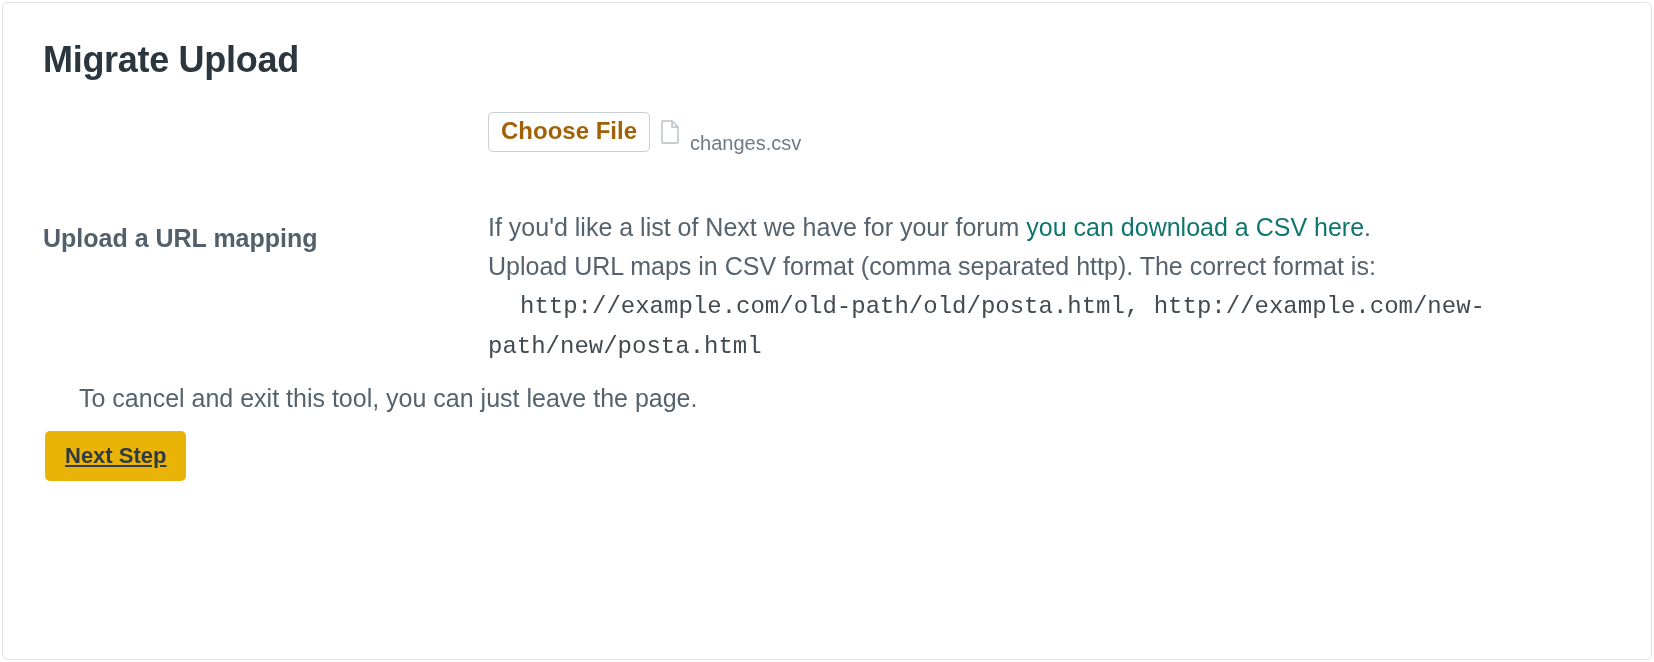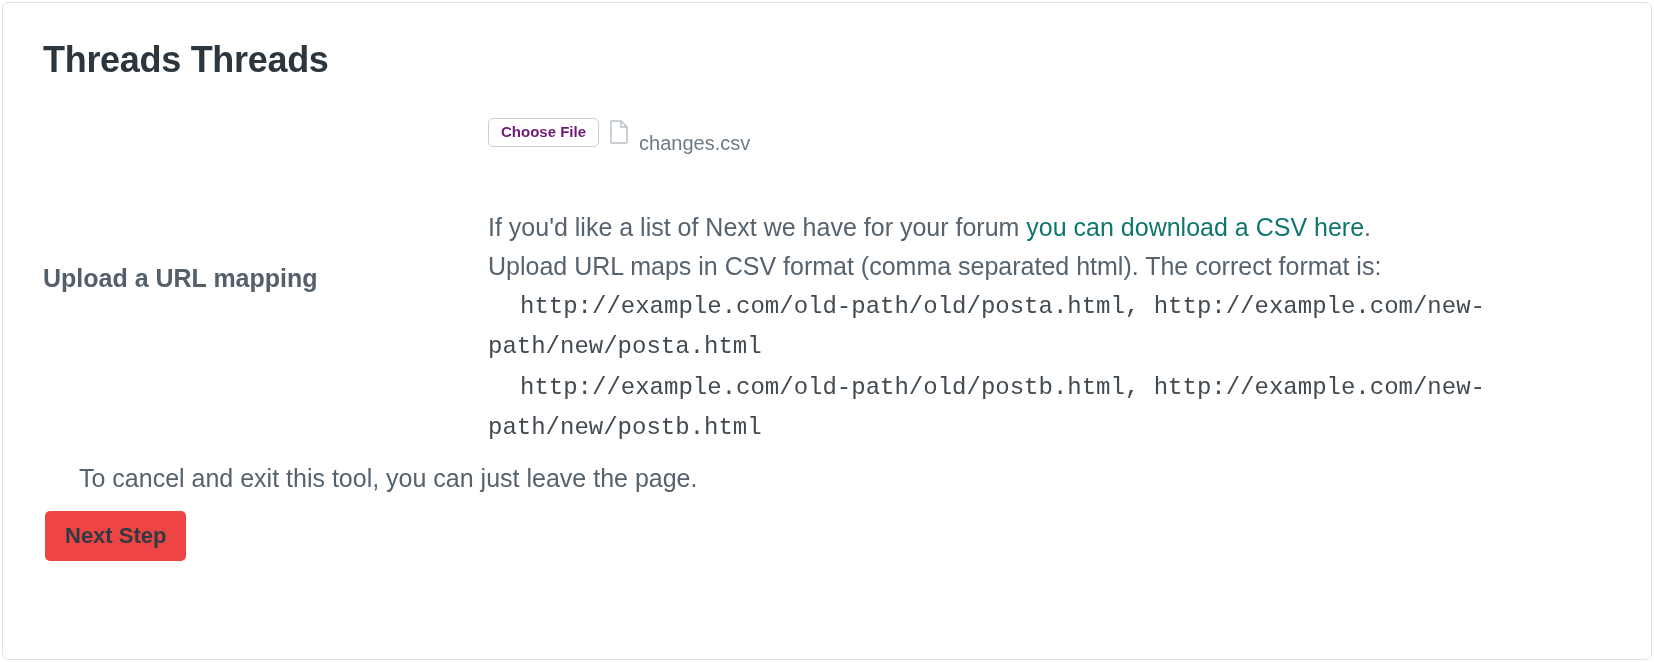--- a/index.html
+++ b/index.html
@@ -44,23 +44,23 @@
     min-width:0;
   }
   .file-line{
     display:flex;
     align-items:center;
     gap:10px;
     margin-bottom:14px;
   }
   .choose-btn{
     font-family:inherit;
-    font-size:15px;
+    font-size:24px;
     font-weight:600;
-    color:#701a75;
+    color:#a16207;
     background:#ffffff;
     border:1px solid #c9ced3;
     border-radius:5px;
     padding:4px 12px 5px 12px;
     cursor:pointer;
     line-height:1.2;
   }
   .file-icon{
     display:inline-block;
     line-height:0;
@@ -89,34 +89,35 @@
   .hint{
     font-size:25px;
     color:#56626d;
     margin:18px 0 18px 36px;
   }
   .next-btn{
     font-family:inherit;
     font-size:22px;
     font-weight:600;
     color:#2f3b44;
-    background:#ef4444;
+    background:#eab308;
     border:none;
     border-radius:5px;
     padding:12px 20px;
     cursor:pointer;
     margin-left:2px;
+    text-decoration:underline;
   }
 </style>
 </head>
 <body>
 
 <div class="card">
 
-  <h1>Threads Threads</h1>
+  <h1>Migrate Upload</h1>
 
   <div class="row">
     <div class="label-col">
       <div class="label">Upload a URL mapping</div>
     </div>
     <div class="content-col">
 
       <div class="file-line">
         <button class="choose-btn">Choose File</button>
         <span class="file-icon">
@@ -124,23 +125,22 @@
             <path d="M2 1 H12 L18 7 V22 a1 1 0 0 1 -1 1 H3 a1 1 0 0 1 -1 -1 V2 a1 1 0 0 1 1 -1 Z" fill="#ffffff" stroke="#b7bec5" stroke-width="1.4"></path>
             <path d="M12 1 V7 H18" fill="none" stroke="#b7bec5" stroke-width="1.4"></path>
           </svg>
         </span>
         <span class="file-name">changes.csv</span>
       </div>
 
       <div class="desc">
         <br>
         <span>If you'd like a list of Next we have for your forum </span><a>you can download a CSV here</a><span>.</span><br>
-        <span>Upload URL maps in CSV format (comma separated html). The correct format is:</span><br>
+        <span>Upload URL maps in CSV format (comma separated http). The correct format is:</span><br>
         <code class="mono">http://example.com/old-path/old/posta.html, http://example.com/new-path/new/posta.html</code><br>
-        <code class="mono">http://example.com/old-path/old/postb.html, http://example.com/new-path/new/postb.html</code>
       </div>
 
     </div>
   </div>
 
   <div class="hint">To cancel and exit this tool, you can just leave the page.</div>
 
   <button class="next-btn">Next Step</button>
 
 </div>

